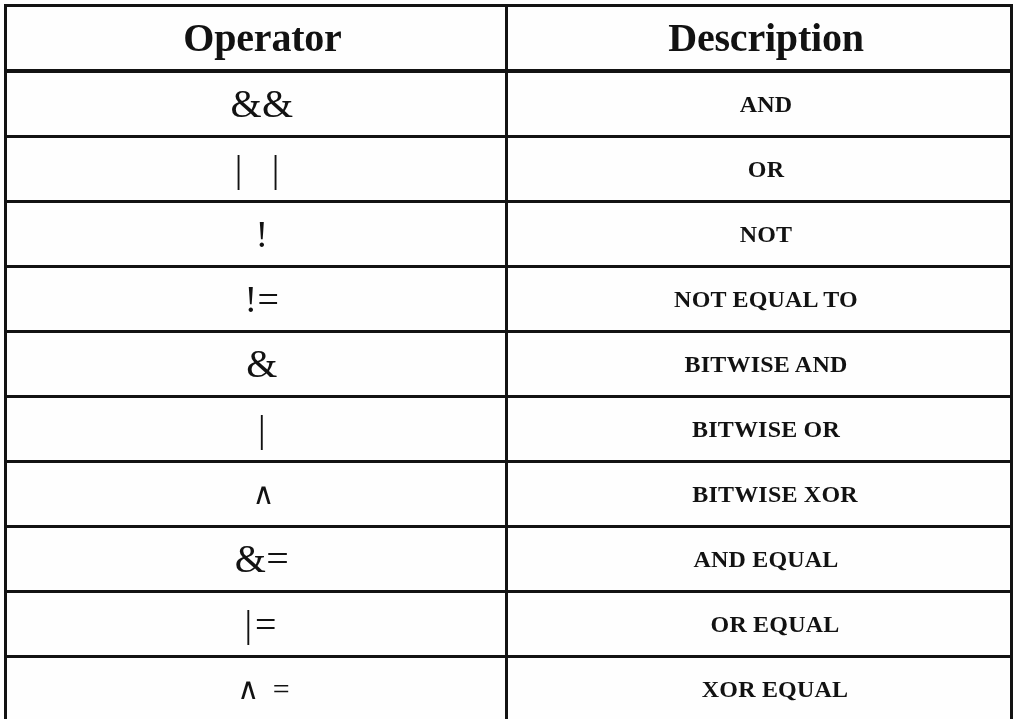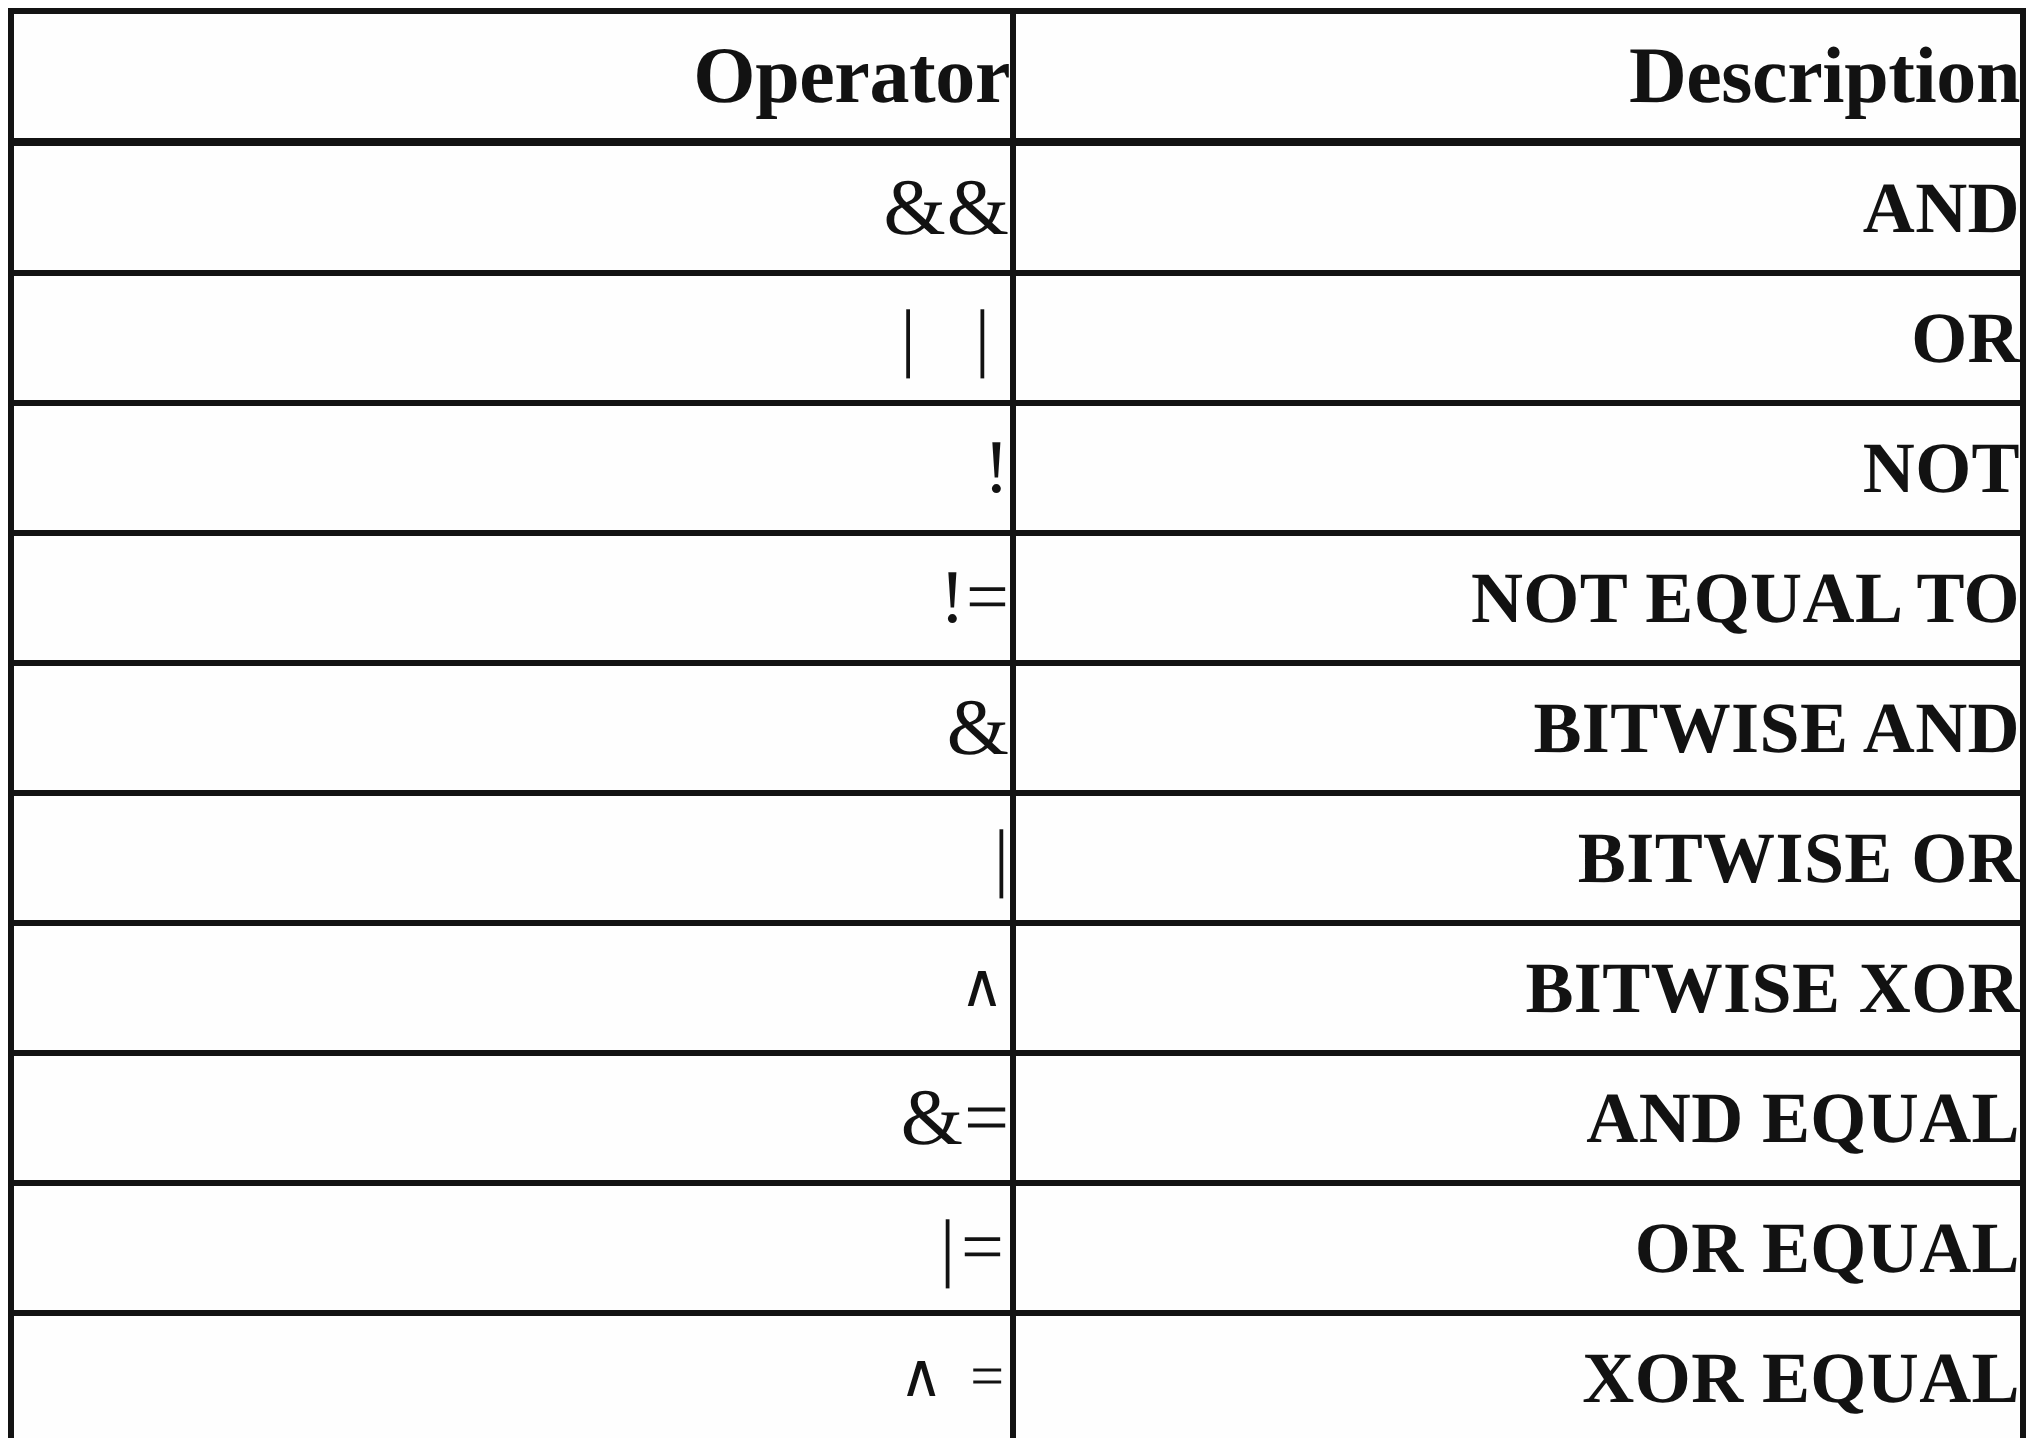--- a/index.html
+++ b/index.html
@@ -33,21 +33,21 @@
 
   table.op-table col.col-operator { width: 501px; }
   table.op-table col.col-description { width: 505px; }
 
   table.op-table td,
   table.op-table th {
     border: 3px solid #131313;
     background: #fefefe;
     vertical-align: middle;
     padding: 0;
-    text-align: right;
+    text-align: center;
   }
 
   
   tr.header-row th {
     height: 62px;
     border-bottom-width: 4px;
   }
   .header-cell-text {
     display: block;
     font-weight: 700;
@@ -88,21 +88,21 @@
   .op-symbol.pipe-eq {
     letter-spacing: 3px;
   }
   .op-symbol.amp {
     font-size: 40px;
   }
 
   .desc-text {
     display: block;
     font-weight: 700;
-    font-size: 36px;
+    font-size: 24px;
     line-height: 60px;
     padding-left: 14px;
     letter-spacing: 0.2px;
     white-space: nowrap;
   }
   .desc-text.indent {
     padding-left: 32px;
   }
 </style>
 </head>

